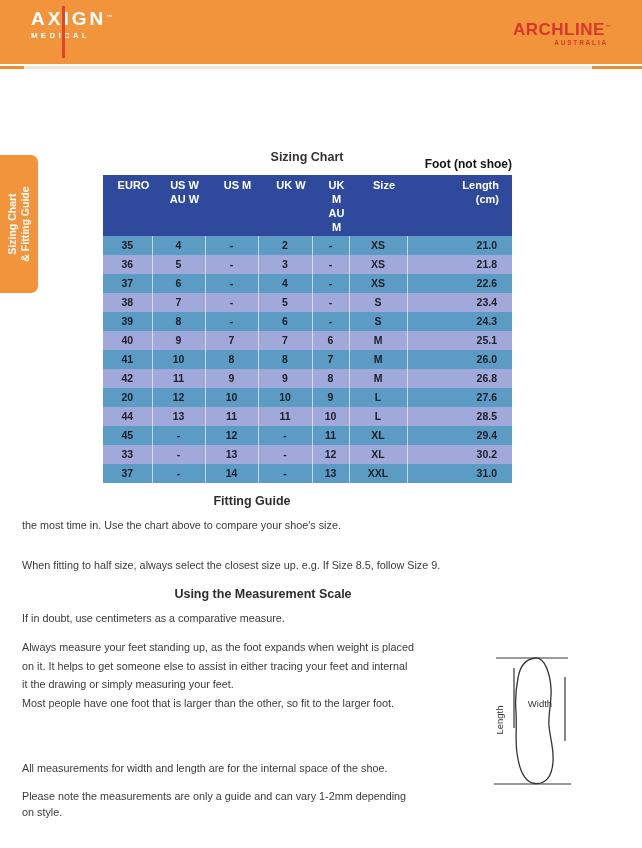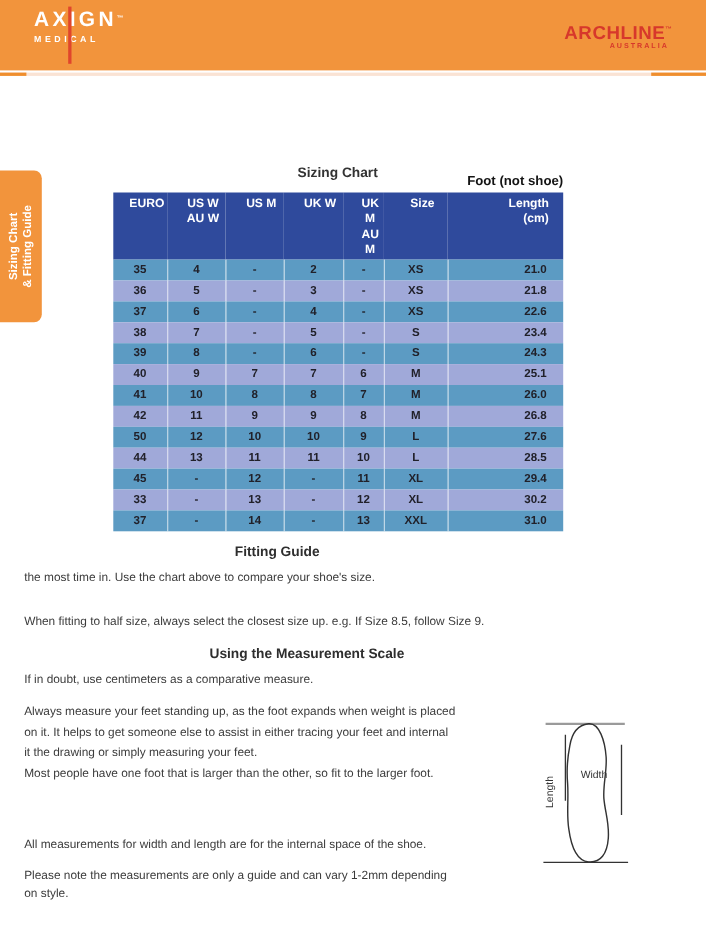--- a/index.html
+++ b/index.html
@@ -46,21 +46,21 @@
                color:#21212a;line-height:19px;}
   table.sizing td:last-child{text-align:right;padding-right:15px;}
   table.sizing td + td{border-left:1px solid rgba(255,255,255,0.6);}
   tr.row-a td{background:#5C9BC3;}
   tr.row-b td{background:#A0A9D9;}
 
   
   .h-fitting{position:absolute;left:252px;top:494px;transform:translateX(-50%);
              font-size:12.5px;font-weight:700;color:#2e2e2e;white-space:nowrap;}
   .h-scale{position:absolute;left:263px;top:587px;transform:translateX(-50%);
-             font-size:12.5px;font-weight:700;color:#2e2e2e;white-space:nowrap;margin-left:16px;}
+             font-size:12.5px;font-weight:700;color:#2e2e2e;white-space:nowrap;}
   .para{position:absolute;left:22px;font-size:10.8px;color:#3b3b3b;}
   .para .ln{white-space:nowrap;}
   #para1{top:519px;}  #para1 .ln{line-height:13.5px;}
   #para2{top:559px;line-height:13.5px;white-space:nowrap;}
   #msp1{top:612px;white-space:nowrap;}
   #msp2{top:638px;}   #msp2 .ln{line-height:18.5px;}
   #msp3{top:697px;white-space:nowrap;}
   #msp4{top:762px;white-space:nowrap;}
   #msp5{top:788px;}   #msp5 .ln{line-height:16px;}
   .bold{font-weight:700;color:#2e2e2e;}
@@ -208,21 +208,21 @@
         <tr class="row-b">
           <td>42</td>
           <td>11</td>
           <td>9</td>
           <td>9</td>
           <td>8</td>
           <td>M</td>
           <td>26.8</td>
         </tr>
         <tr class="row-a">
-          <td>50</td>
+          <td>20</td>
           <td>12</td>
           <td>10</td>
           <td>10</td>
           <td>9</td>
           <td>L</td>
           <td>27.6</td>
         </tr>
         <tr class="row-b">
           <td>44</td>
           <td>13</td>

